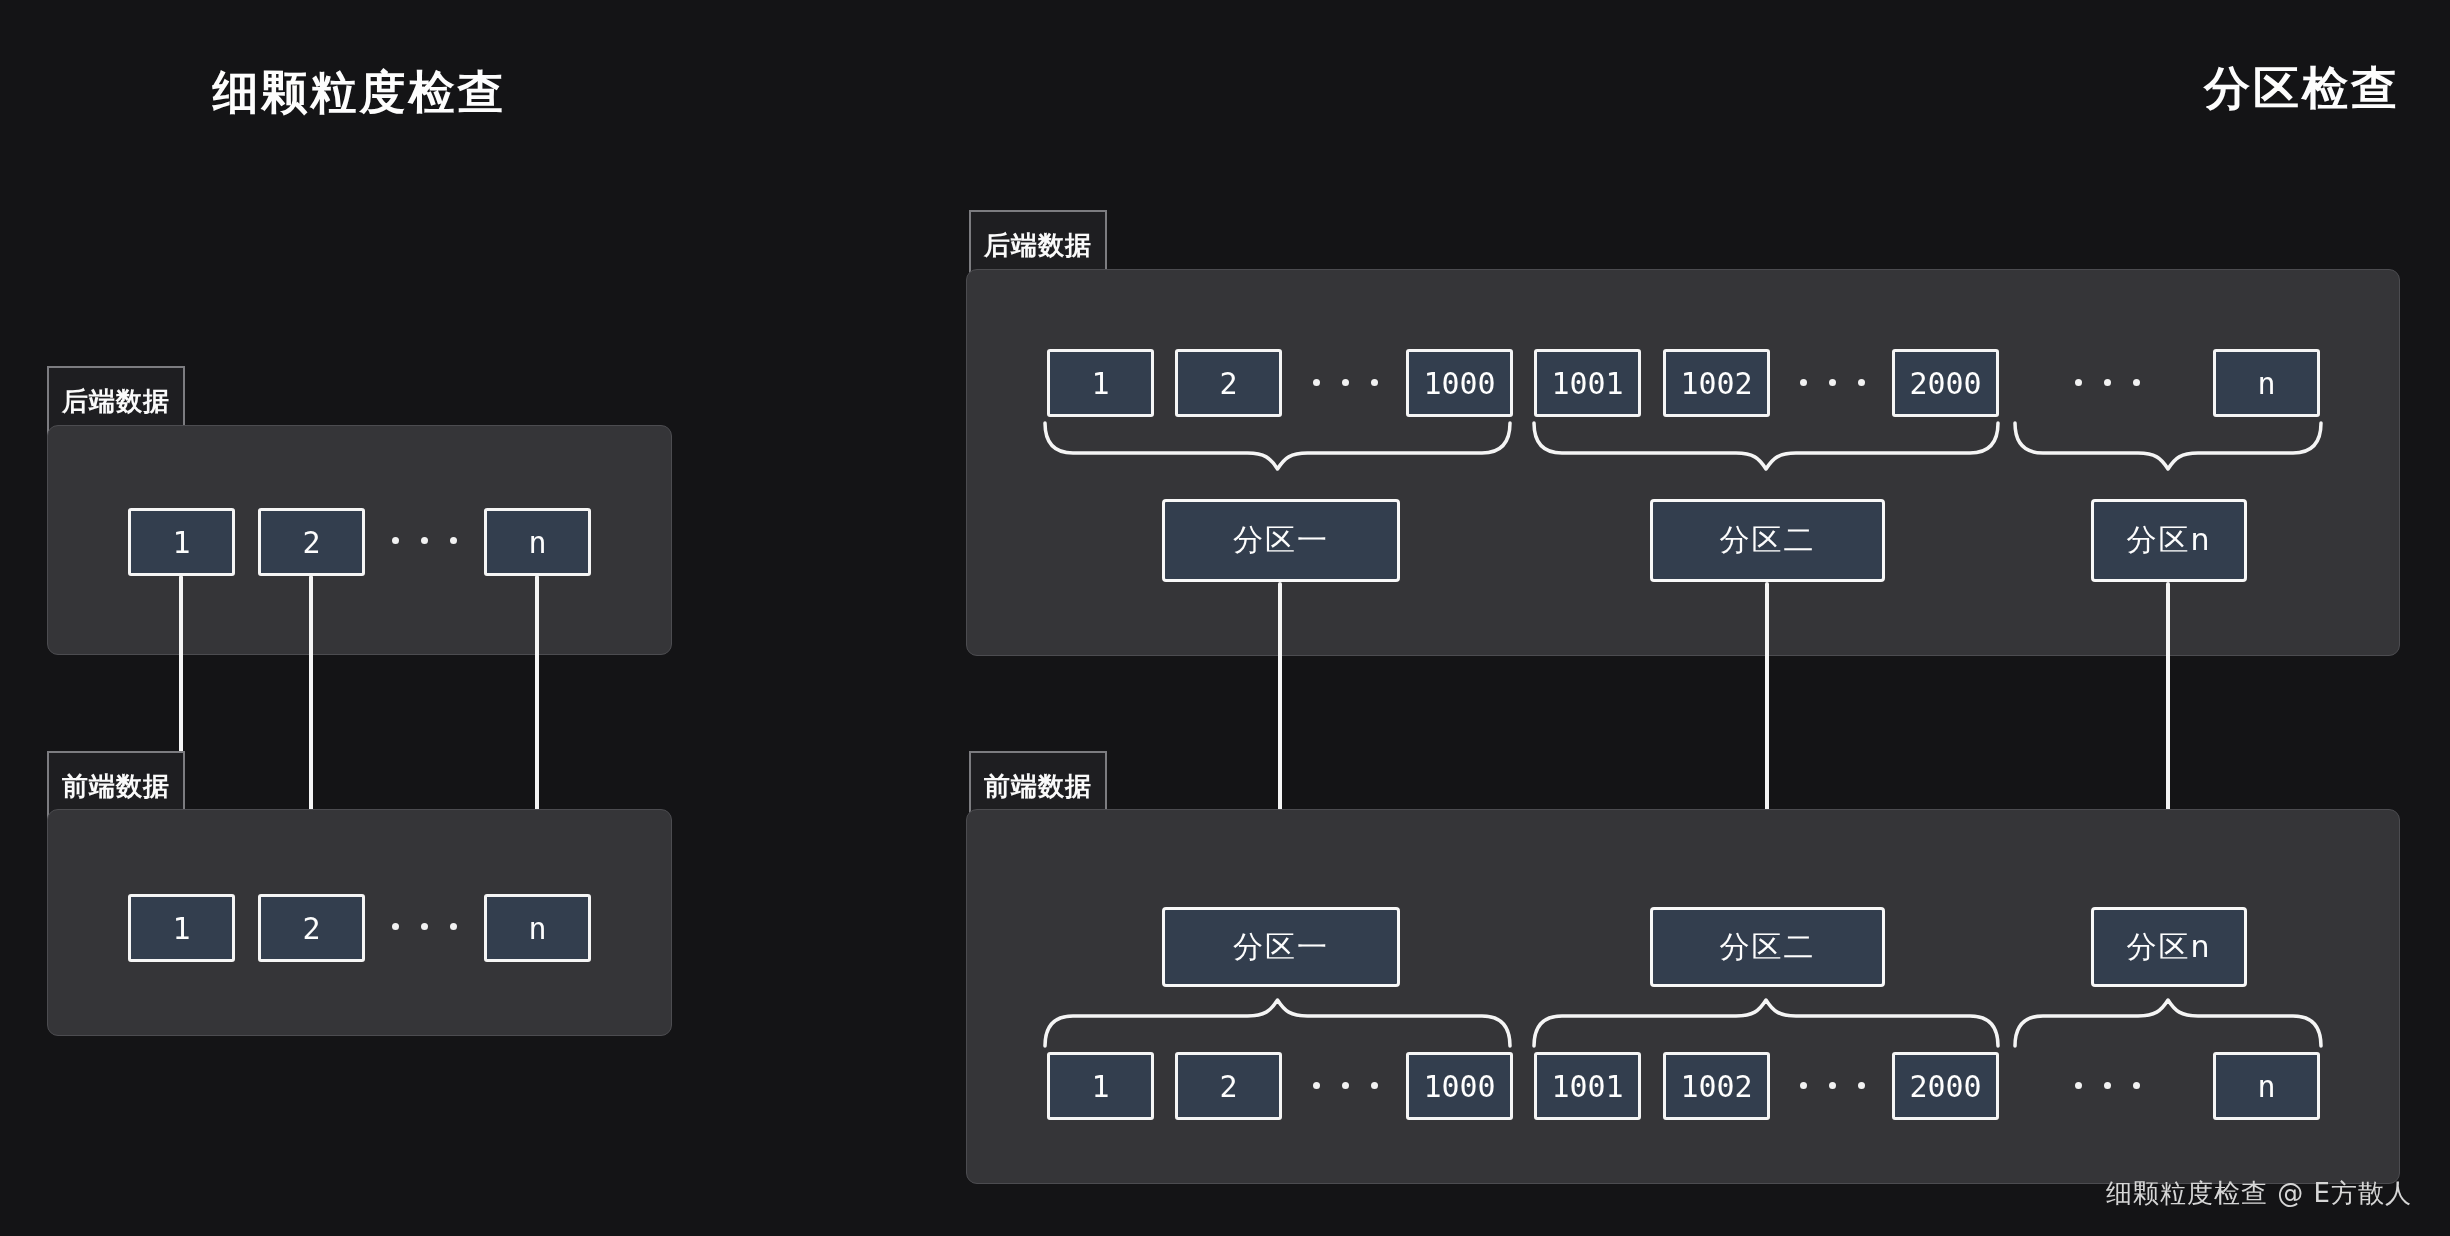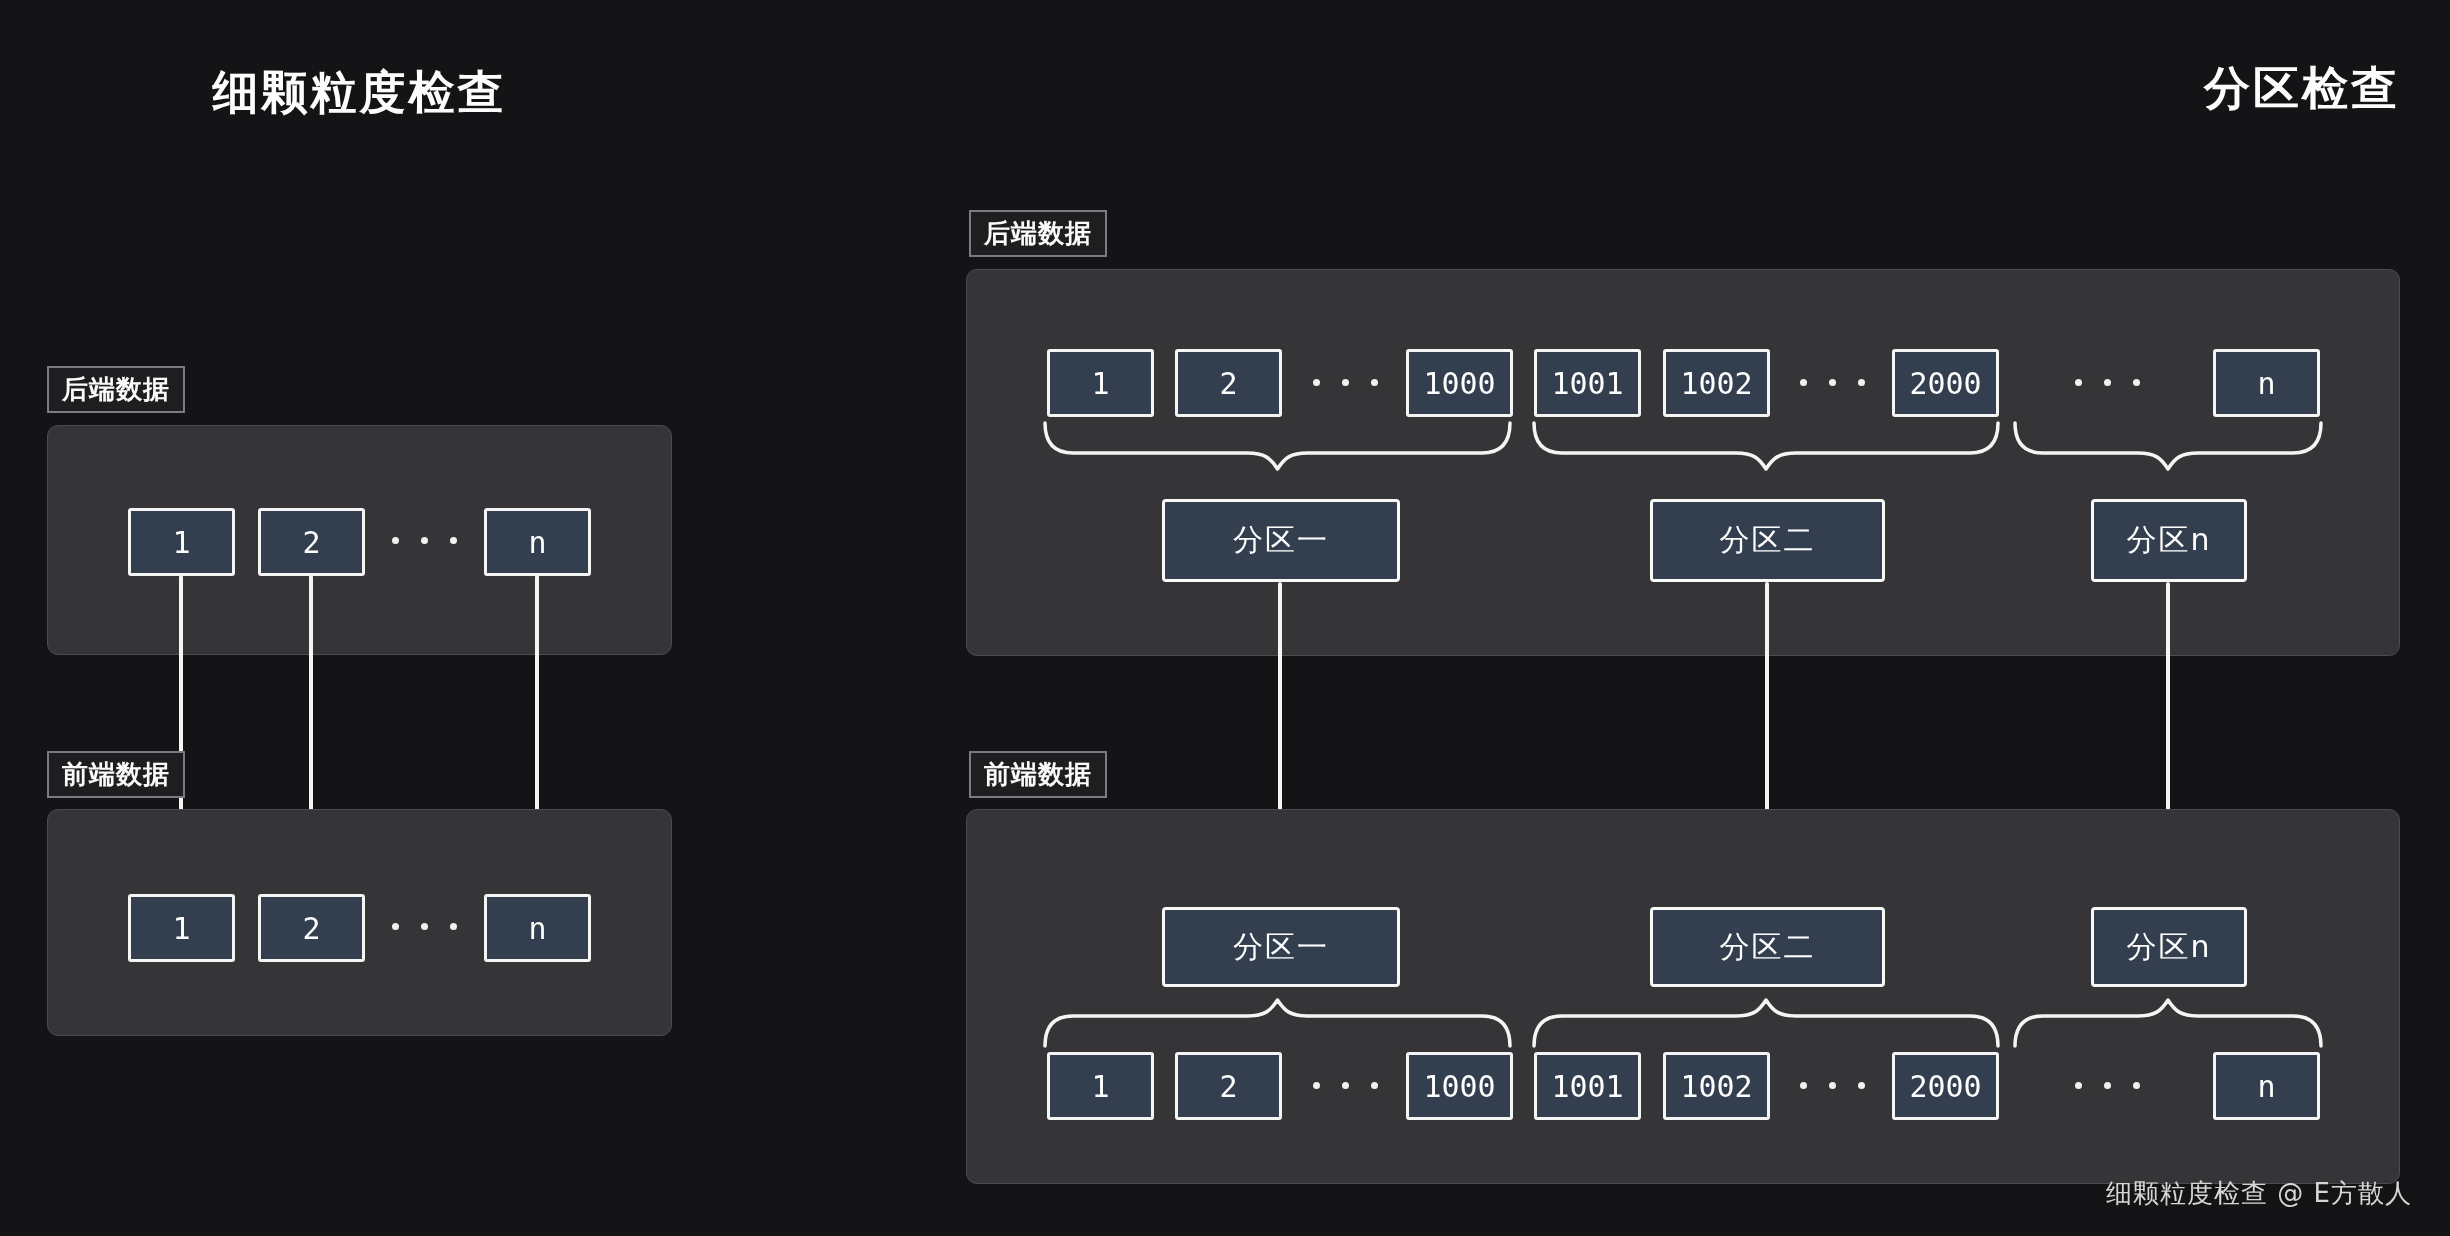--- a/index.html
+++ b/index.html
@@ -1,20 +1,20 @@
 <!DOCTYPE html>
 <html><head>
 <meta charset="utf-8">
 <style>
   html,body{margin:0;padding:0;background:#141416;}
   .canvas{position:relative;width:2450px;height:1236px;background:#141416;overflow:hidden;
           font-family:"DejaVu Sans","Liberation Sans",sans-serif;color:#fff;}
   .title{position:absolute;text-align:center;font-size:46px;font-weight:bold;letter-spacing:3px;color:#fdfdfd;}
   .badge{position:absolute;background:#1e1e21;border:2.5px solid #7c7c80;border-radius:0;
-         padding:4px 13px;font-size:26px;font-weight:bold;color:#fafafa;letter-spacing:1px;}
+         padding:16px 13px;font-size:26px;font-weight:bold;color:#fafafa;letter-spacing:1px;}
   .panel{position:absolute;background:#353538;border:1.5px solid #4c4c50;border-radius:11px;box-sizing:border-box;}
   .cell{position:absolute;width:107px;height:68px;background:#333e4e;border:3.5px solid #f5f5f5;
         border-radius:3px;box-sizing:border-box;display:flex;align-items:center;justify-content:center;
         font-family:"DejaVu Sans Mono","Liberation Mono",monospace;font-size:30px;color:#fdfdfd;}
   .partition{position:absolute;background:#333e4e;border:3.5px solid #f8f8f8;border-radius:4px;
         box-sizing:border-box;display:flex;align-items:center;justify-content:center;
         font-size:30px;color:#fdfdfd;letter-spacing:2px;}
   .dots{position:absolute;display:flex;gap:22px;align-items:center;}
   .dots i{width:7px;height:7px;border-radius:50%;background:#f2f2f2;}
   .vline{position:absolute;width:3.5px;background:#f5f5f5;border-radius:2px;}

